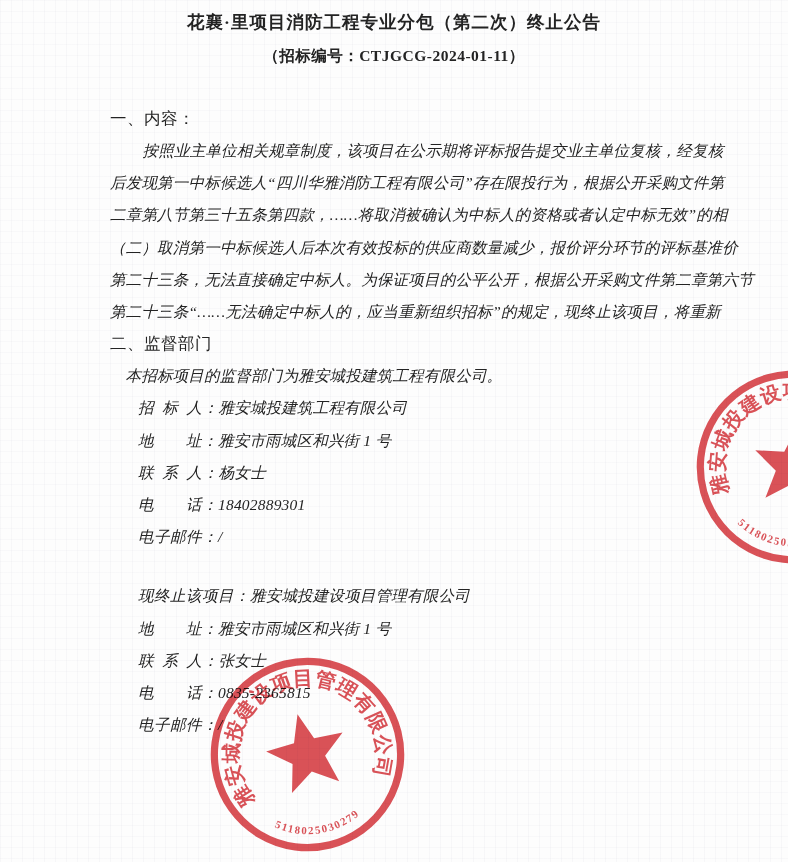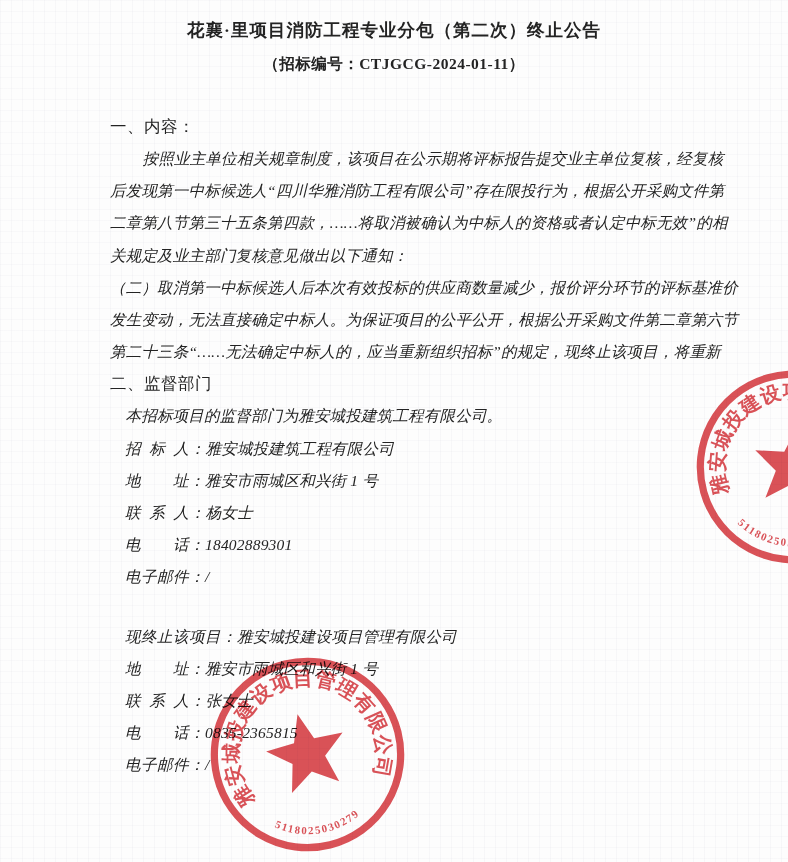--- a/index.html
+++ b/index.html
@@ -9,21 +9,21 @@
     margin:0 auto;
     background:#fdfdfd;
     background-image:
       repeating-linear-gradient(to right, rgba(190,190,205,0.10) 0 1px, transparent 1px 11px),
       repeating-linear-gradient(to bottom, rgba(190,190,205,0.08) 0 1px, transparent 1px 11px);
     overflow:hidden;
     font-family:"Liberation Serif","DejaVu Serif",serif;
     color:#232323;
   }
   .title {
-    padding-top:18px;
+    padding-top:10px;
     text-align:center;
     font-size:17.5px;
     font-weight:600;
     letter-spacing:1px;
   }
   .subtitle {
     margin-top:12px;
     text-align:center;
     font-size:15.5px;
     font-weight:600;
@@ -40,21 +40,21 @@
   .line {
     font-size:15.5px;
     line-height:32.2px;
     margin:0;
     letter-spacing:0.2px;
     white-space:nowrap;
     font-style:italic;
   }
   .indent { text-indent:2.1em; }
   .indent1 { text-indent:1em; }
-  .contact-row { margin-left:15px; }
+  .contact-row { margin-left:28px; }
   .contact-row .lbl { letter-spacing:0.5px; }
   .agency-block { margin-top:27px; }
   .stamp {
     position:absolute;
     mix-blend-mode:multiply;
     opacity:0.88;
     pointer-events:none;
   }
   .stamp-agency-bottom { left:204px; top:651px; width:207px; height:207px; transform:rotate(-14deg); }
   .stamp-agency-right  { left:690px; top:364px; width:206px; height:206px; transform:rotate(6deg); }
@@ -67,23 +67,22 @@
 
   <div class="title">花襄·里项目消防工程专业分包（第二次）终止公告</div>
   <div class="subtitle">（招标编号：CTJGCG-2024-01-11）</div>
 
   <div class="content">
 
     <p class="sec-heading">一、内容：</p>
     <p class="line indent">按照业主单位相关规章制度，该项目在公示期将评标报告提交业主单位复核，经复核</p>
     <p class="line">后发现第一中标候选人“四川华雅消防工程有限公司”存在限投行为，根据公开采购文件第</p>
     <p class="line">二章第八节第三十五条第四款，……将取消被确认为中标人的资格或者认定中标无效”的相</p>
-    <p class="line">关规定及业主部门复核意见做出以下通知：</p>
     <p class="line">（二）取消第一中标候选人后本次有效投标的供应商数量减少，报价评分环节的评标基准价</p>
-    <p class="line">发生变动，无法直接确定中标人。为保证项目的公平公开，根据公开采购文件第二章第六节</p>
+    <p class="line">第二十三条，无法直接确定中标人。为保证项目的公平公开，根据公开采购文件第二章第六节</p>
     <p class="line">第二十三条“……无法确定中标人的，应当重新组织招标”的规定，现终止该项目，将重新</p>
 
     <p class="sec-heading">二、监督部门</p>
     <p class="line indent1">本招标项目的监督部门为雅安城投建筑工程有限公司。</p>
 
 
     <div>
       <p class="line contact-row"><span class="lbl">招 标 人：</span><span>雅安城投建筑工程有限公司</span></p>
       <p class="line contact-row"><span class="lbl">地　　址：</span><span>雅安市雨城区和兴街 1 号</span></p>
       <p class="line contact-row"><span class="lbl">联 系 人：</span><span>杨女士</span></p>

